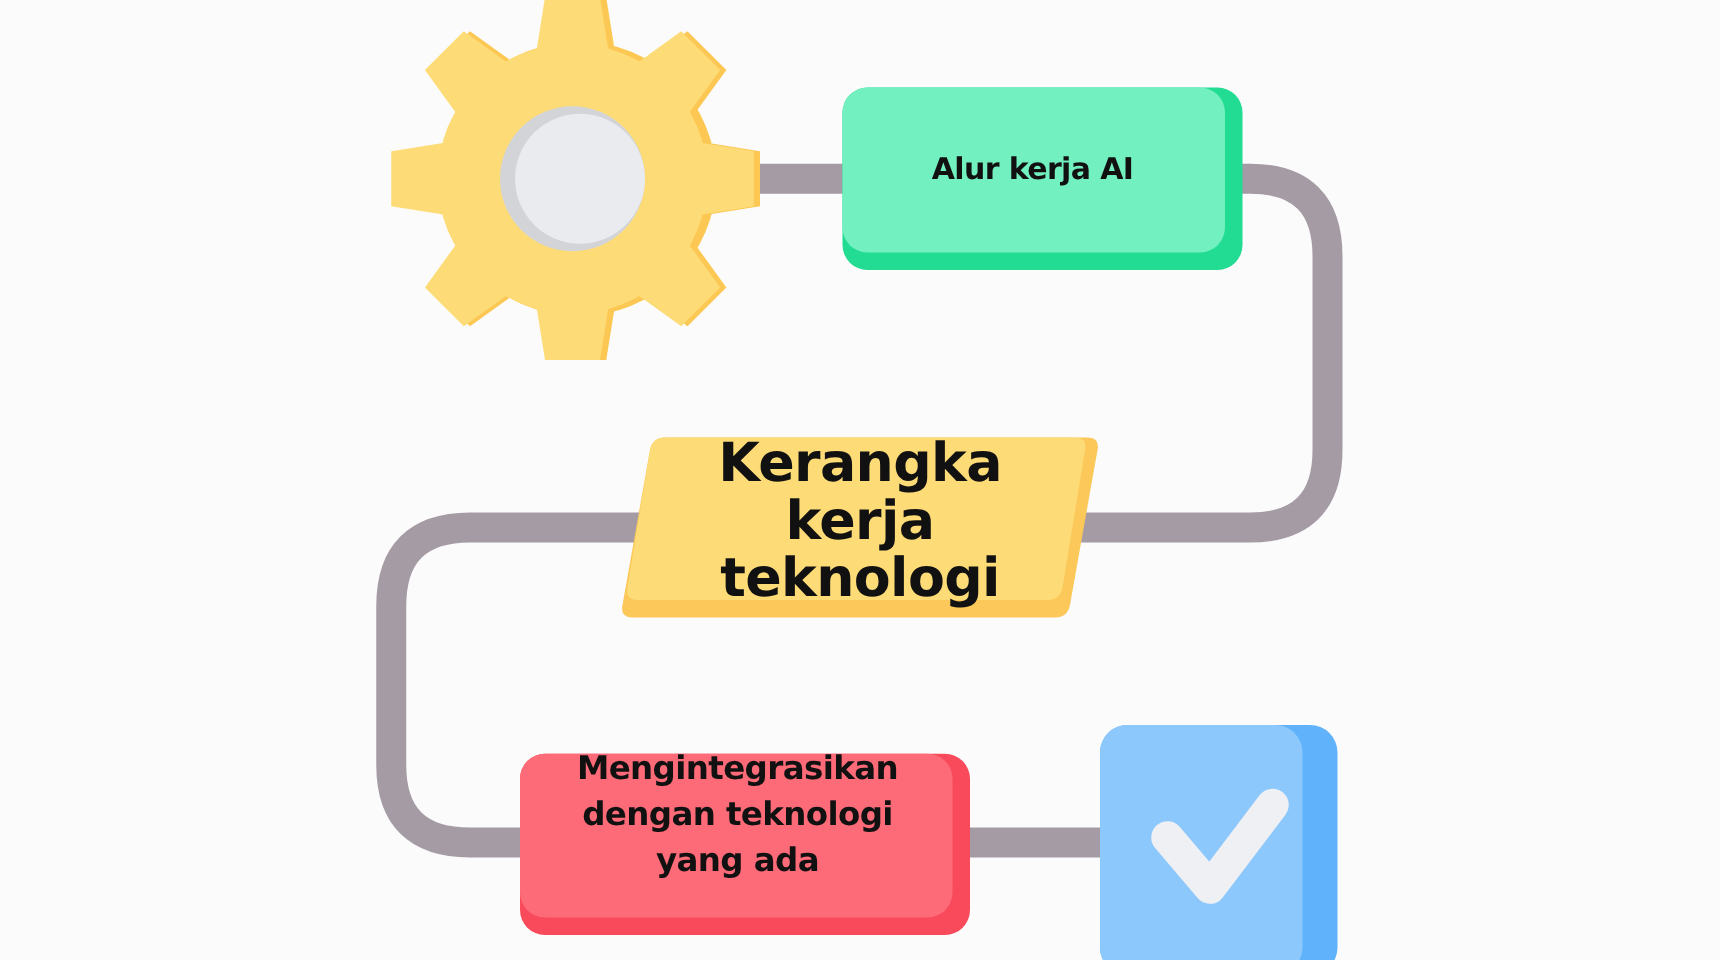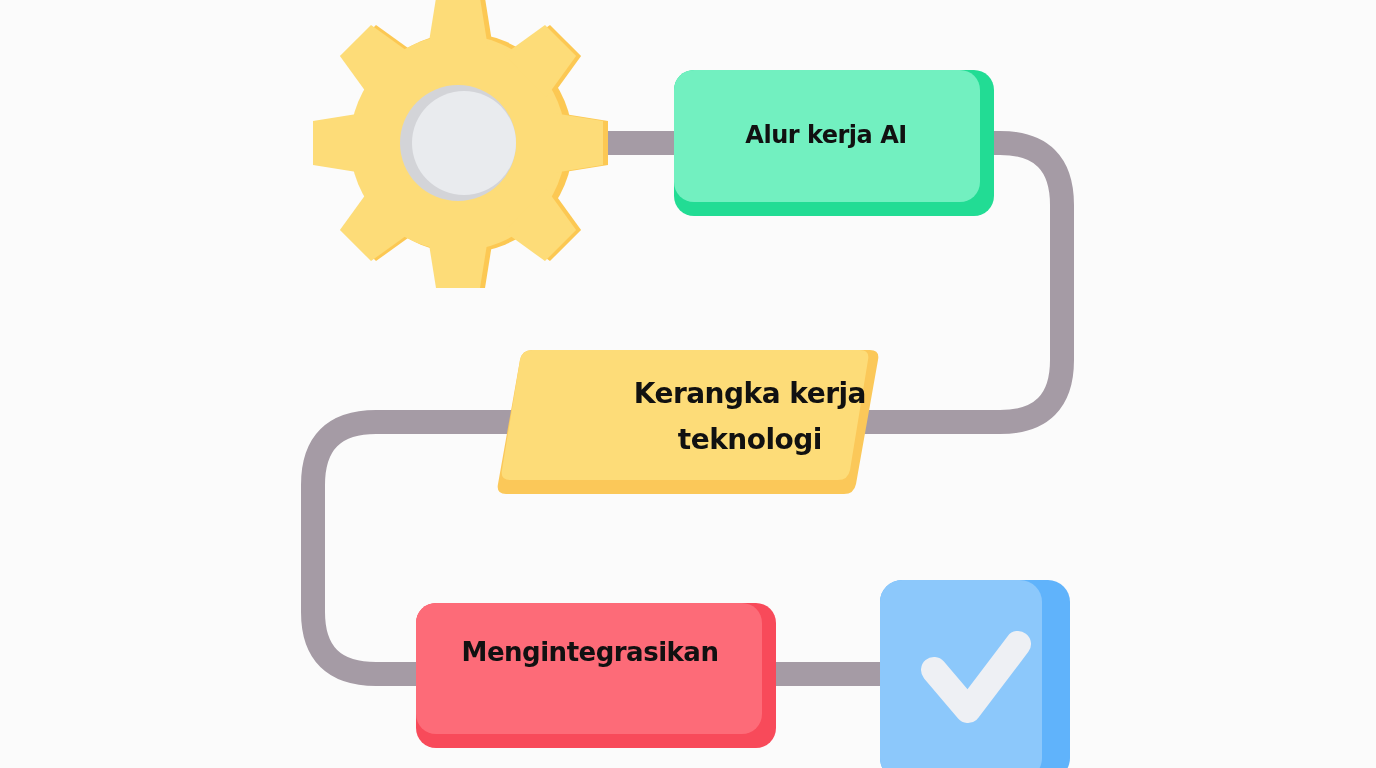--- a/index.html
+++ b/index.html
@@ -10,21 +10,21 @@
     position: relative;
   }
   #canvas { position: absolute; left: 0; top: 0; width: 1376px; height: 768px; }
   .node-text {
     position: absolute;
     display: flex; align-items: center; justify-content: center;
     text-align: center; font-weight: bold; color: #111;
     letter-spacing: -0.5px;
   }
   #t1 { left: 676px; top: 72px; width: 300px; height: 126px; font-size: 24px; }
-  #t2 { left: 510px; top: 352px; width: 356px; height: 130px; font-size: 28px; line-height: 46px; justify-content: flex-end; }
+  #t2 { left: 510px; top: 352px; width: 356px; height: 130px; font-size: 43px; line-height: 46px; }
   #t3 { left: 418px; top: 584px; width: 344px; height: 136px; font-size: 26px; line-height: 37px; }
 </style>
 </head>
 <body>
 
 <svg id="canvas" width="1376" height="768" viewBox="0 0 1376 768" xmlns="http://www.w3.org/2000/svg">
 
   <path d="M 590 143 L 1000 143 Q 1062 143 1062 205 L 1062 360 Q 1062 422 1000 422 L 376 422 Q 313 422 313 485 L 313 612 Q 313 674 376 674 L 900 674" fill="none" stroke="#a59ba5" stroke-width="24" stroke-linejoin="round"></path>
 
   <g transform="translate(458,143)">
@@ -83,14 +83,16 @@
 </div>
 <div id="t2" class="node-text">
   <div>
     <div>Kerangka kerja</div>
     <div>teknologi</div>
   </div>
 </div>
 <div id="t3" class="node-text">
   <div>
     <div>Mengintegrasikan</div>
+    <div>dengan teknologi</div>
+    <div>yang ada</div>
   </div>
 </div>
 
 </body></html>

